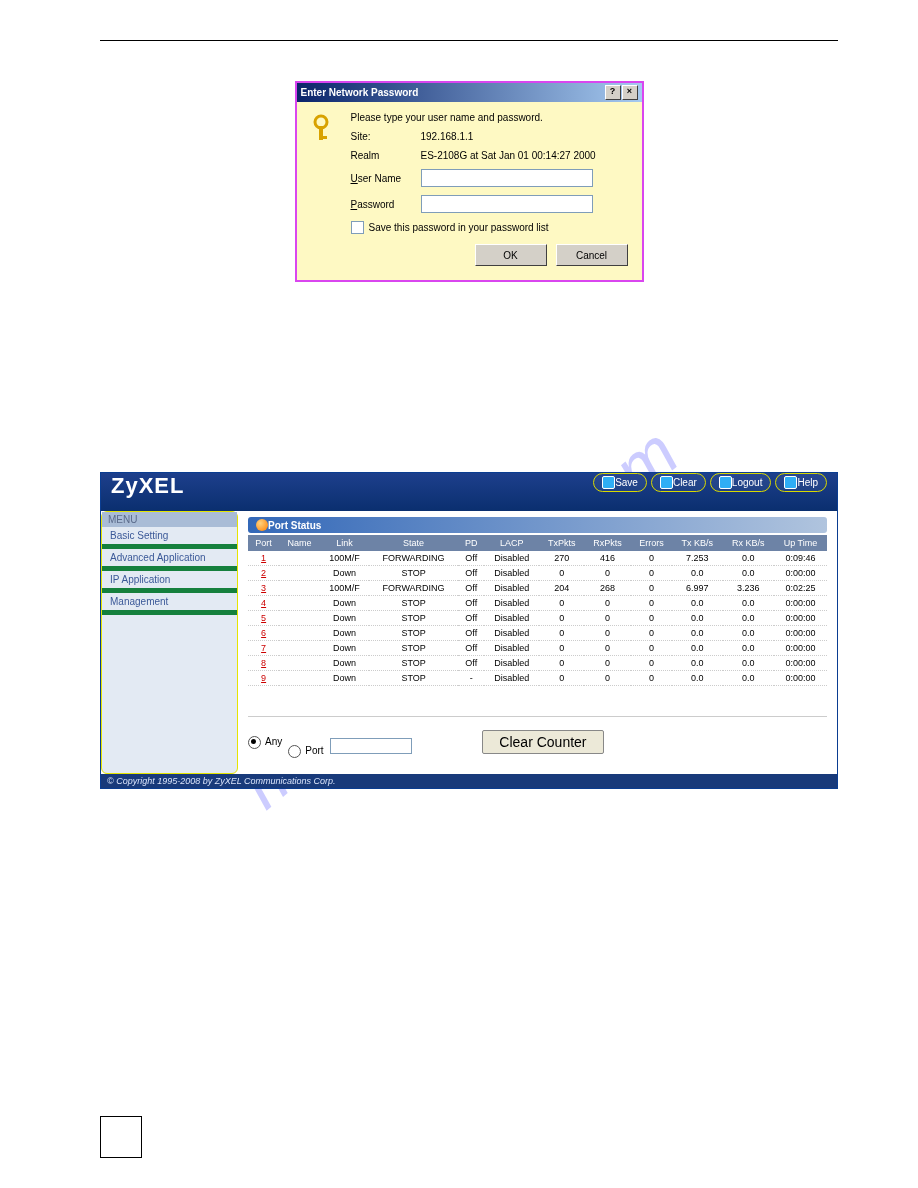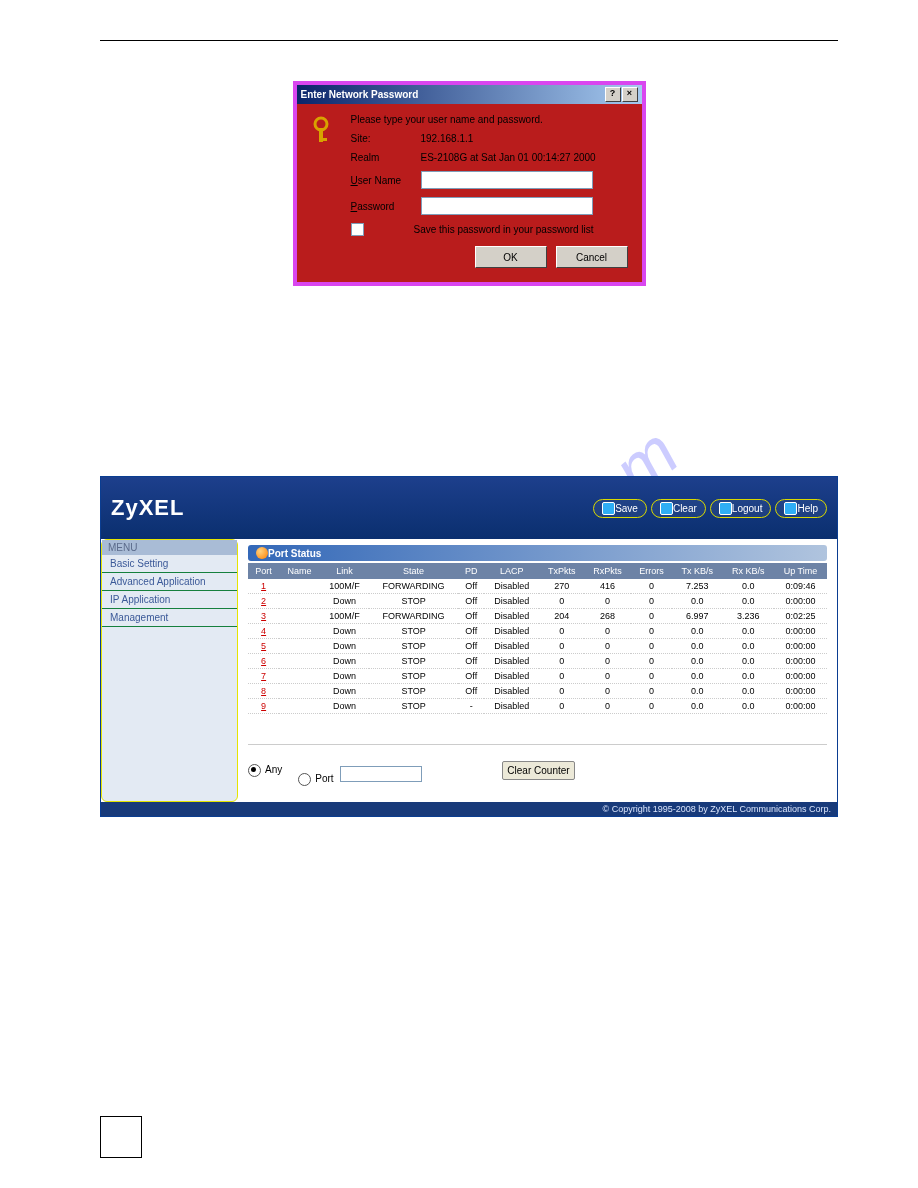--- a/index.html
+++ b/index.html
@@ -15,22 +15,22 @@
   .page {
     padding: 40px 80px 0 100px;
     position: relative;
   }
   .hr { border-top: 1px solid #000; margin-bottom: 40px; }
 
   
   .dialog-wrap { display: flex; justify-content: center; }
   .dialog {
     width: 345px;
-    border: 4px solid #d946ef;
-    background: #b91c1c;
+    border: 2px solid #d946ef;
+    background: #fef9c3;
     font-size: 10px;
     position: relative;
   }
   .titlebar {
     background: linear-gradient(to right, #0a246a, #a6caf0);
     color: #fff;
     padding: 2px 4px;
     display: flex;
     align-items: center;
     font-weight: bold;
@@ -46,21 +46,21 @@
   .dlg-body { padding: 10px 14px 14px 14px; position: relative; }
   .key-icon { position:absolute; left:14px; top:12px; }
   .rows { margin-left: 40px; }
   .row { display:flex; align-items:center; margin-bottom:8px; }
   .lbl { width: 70px; }
   .val { }
   .inp {
     width: 170px; height: 16px;
     border: 1px solid #7f9db9; background:#fff;
   }
-  .chk { display:flex; align-items:center; margin: 6px 0 10px 0; gap: 45px; }
+  .chk { display:flex; align-items:center; margin: 6px 0 10px 0; }
   .chkbox { width:11px;height:11px;border:1px solid #7f9db9;background:#fff;margin-right:5px; }
   .btns { display:flex; justify-content:flex-end; gap:9px; }
   .winbtn {
     width: 70px; height:20px;
     border:1px solid #404040;
     border-top-color:#fff; border-left-color:#fff;
     background:#d4d0c8; font-size:10px;
     display:flex;align-items:center;justify-content:center;
   }
 
@@ -68,22 +68,22 @@
   .webshot {
     margin-top: 190px;
     border: 1px solid #0a3d91;
     background: #fff;
     position: relative;
     font-size: 10px;
   }
   .wheader {
     background: linear-gradient(to bottom,#1d3f8c,#0a2f6f);
     height: 38px;
-    display:flex; align-items:center;
-    padding: 12px 10px;
+    display:flex; align-items:flex-start;
+    padding: 0 10px;
     color:#fff;
   }
   .logo { font-size: 22px; font-weight: bold; letter-spacing:1px;}
   .hspacer{ flex:1; }
   .pill {
     border:1.5px solid #d9d900;
     border-radius: 11px;
     padding: 2px 8px;
     margin-left:4px;
     color:#fff;
@@ -99,50 +99,50 @@
   .wbody { display:flex; }
   .sidebar {
     width: 135px;
     background:#e3eaf3;
     border-right:1px solid #b0c4de;
     padding-bottom: 40px;
   }
   .menu-head {
     background:#a9bcd6; color:#5b6b8b; padding:2px 6px; font-size:10px;
   }
-  .menu-item { padding:3px 8px; color:#3b5998; border-bottom:1px solid #15803d; }
+  .menu-item { padding:3px 8px; color:#3b5998; border-bottom:5px solid #15803d; }
   .yhl { border:1.5px solid #e5e500; border-radius:6px; }
 
   .content { flex:1; padding: 6px 10px 6px 10px; background:#fff;}
   .ps-head {
     background: linear-gradient(to right,#3368b8,#b0c4de);
     color:#fff; font-weight:bold; padding:2px 8px;
     border-radius: 3px; display:flex;align-items:center;
     margin-bottom:2px;
   }
   .ps-head .ball{width:12px;height:12px;border-radius:50%;background:radial-gradient(circle at 35% 35%,#ffd27f,#ff7f00);}
   table.ps { width:100%; border-collapse:collapse; font-size:9px;}
   table.ps th {
     background:#6d83a6; color:#fff; font-weight:normal; padding:3px 4px;
   }
   table.ps td { padding:2px 4px; text-align:center; border-bottom:1px dotted #ccc;}
   table.ps td.port a{ color:#c00; text-decoration:underline;}
   .clearbox {
     margin-top: 30px; border-top:1px solid #ccc;
-    padding: 10px 0; display:flex; align-items:center; gap:20px;
+    padding: 10px 0; display:flex; align-items:center; gap:10px;
   }
   .radio { width:11px;height:11px;border:1px solid #555;border-radius:50%;display:inline-block;margin-right:4px;vertical-align:middle;}
   .radio.sel::after{content:"";display:block;width:5px;height:5px;border-radius:50%;background:#000;margin:2px;}
   .portin{width:80px;height:14px;border:1px solid #7f9db9;}
   .clrbtn{
     background:#ece9d8;border:1px solid #888;border-radius:2px;
-    padding:3px 4px;font-size:10px;margin-left:60px;
+    padding:3px 16px;font-size:14px;margin-left:60px;
   }
   .wfooter{
-    background:#183a7a;color:#d9e4fb;font-size:9px;text-align:right;padding:2px 6px;
+    background:#183a7a;color:#d9e4fb;font-size:9px;padding:2px 6px;font-style:italic;
   }
 
   
   .watermark {
     position:absolute; left:50%; top:52%;
     transform: translate(-50%,-50%) rotate(-40deg);
     font-size: 70px; color: rgba(110,110,255,0.35);
     pointer-events:none; font-style:italic;
     white-space:nowrap;
   }

